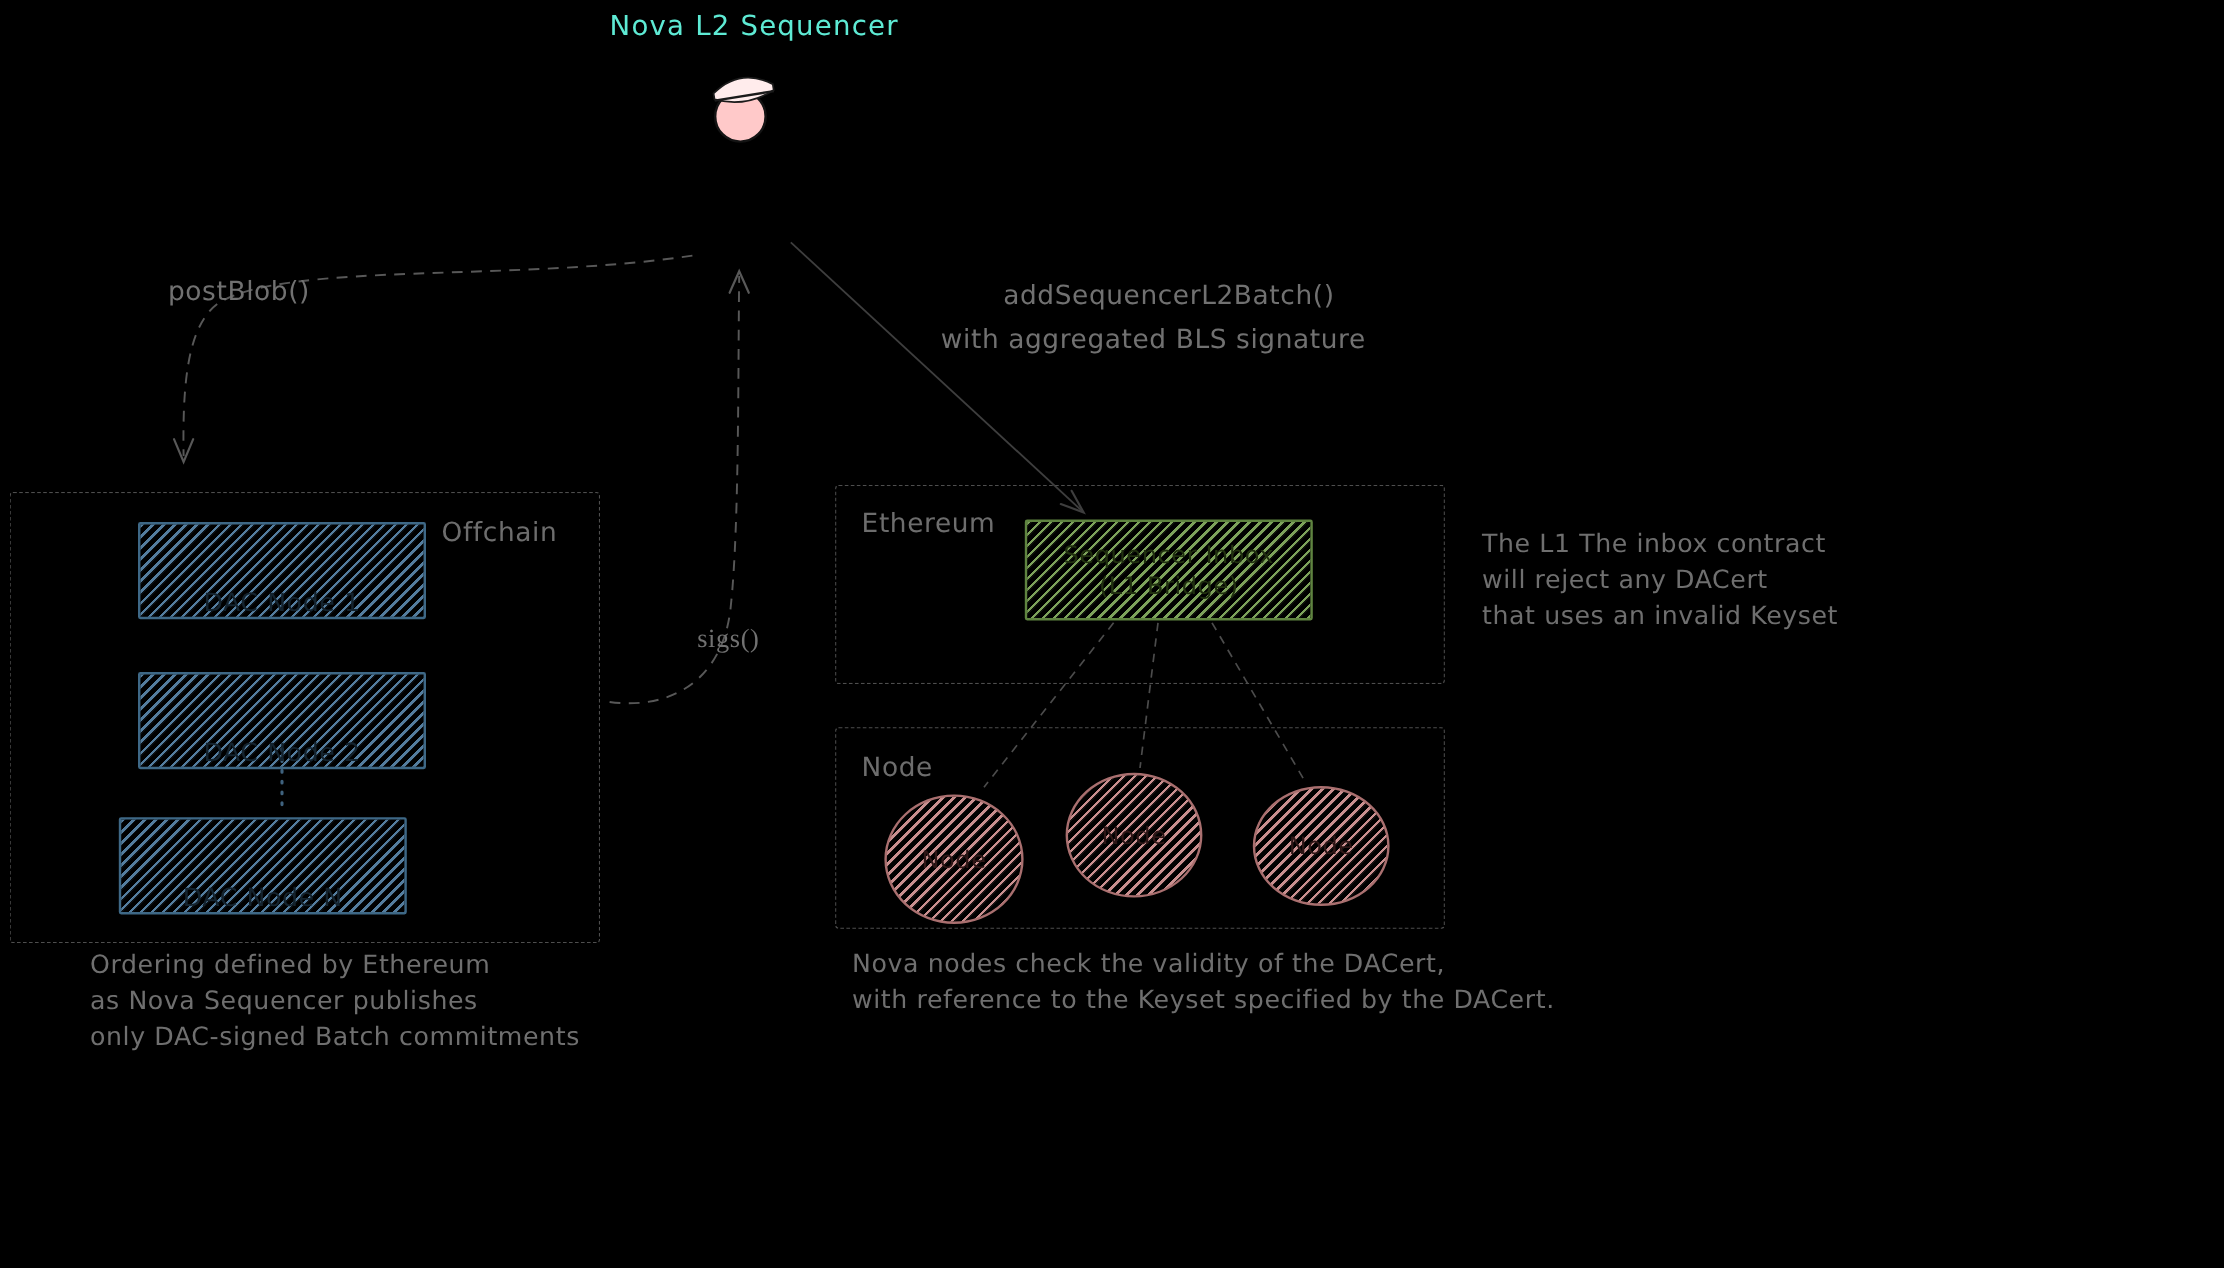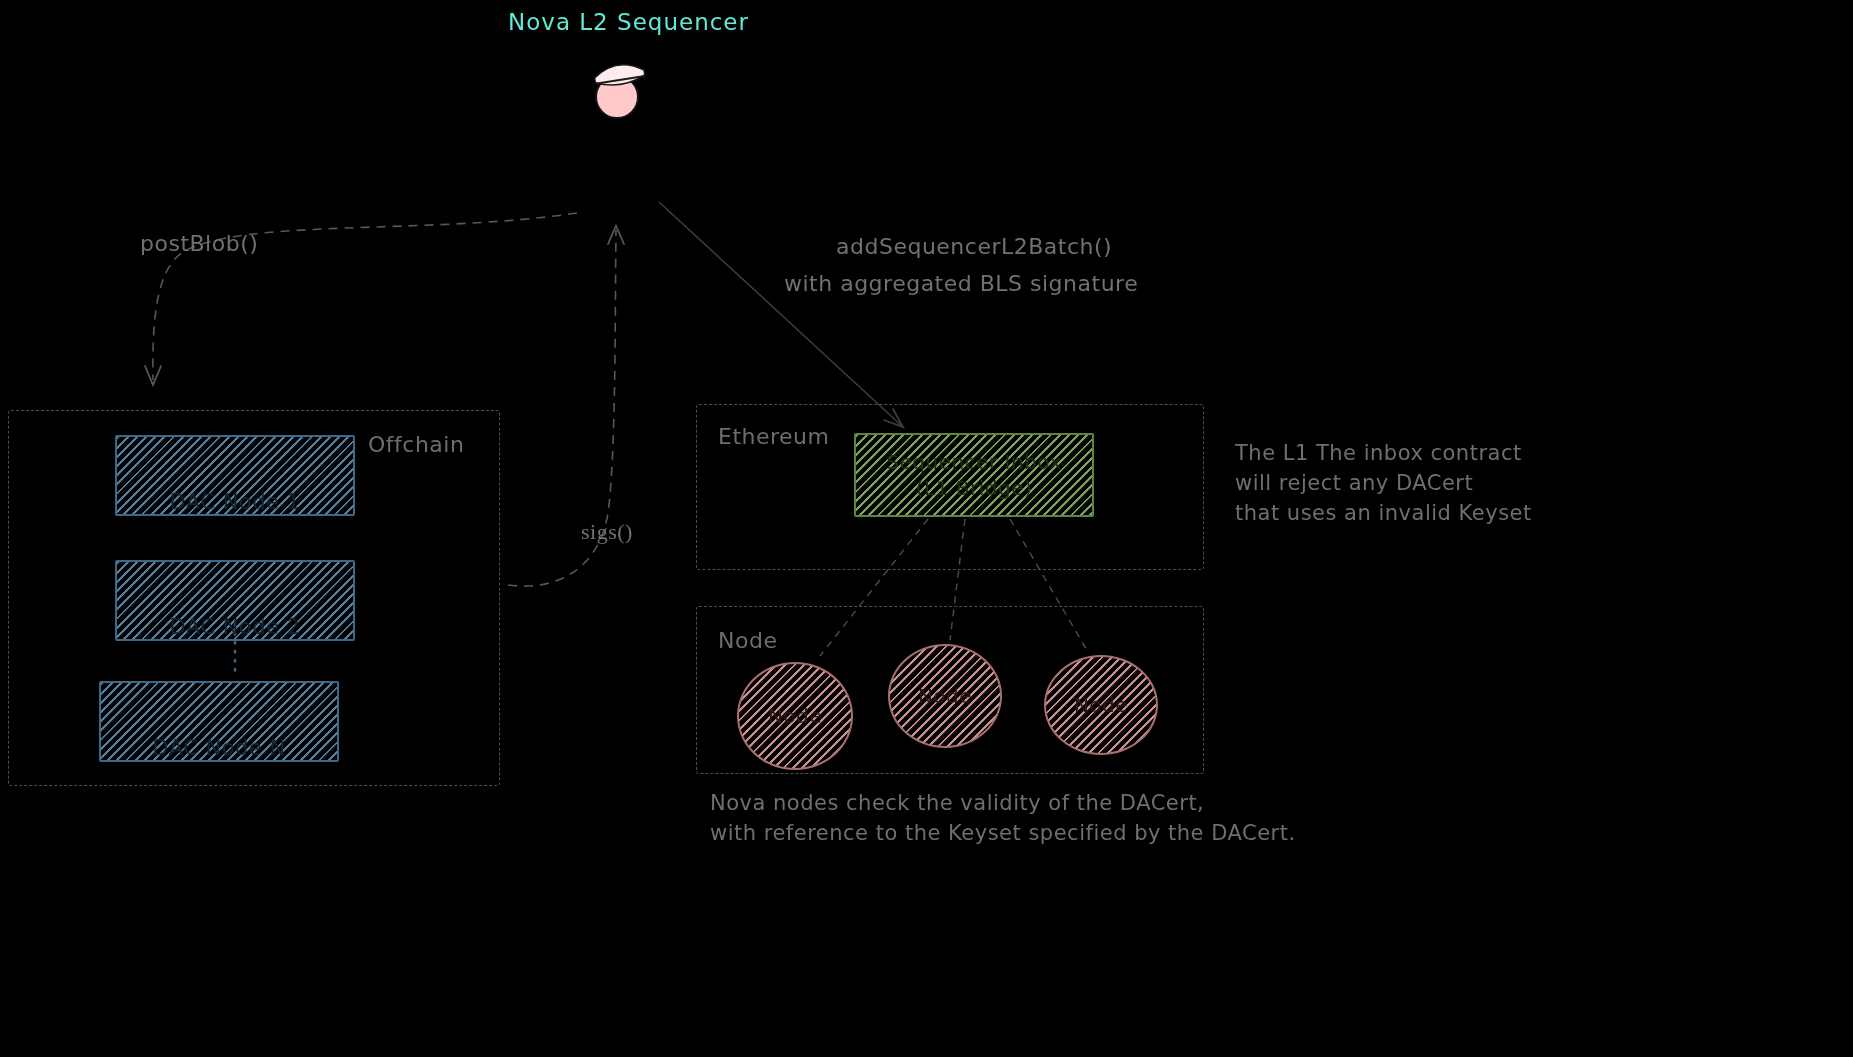--- a/index.html
+++ b/index.html
@@ -118,19 +118,24 @@
   <div class="nodeellipse" style="left:1044px; top:655px; width:114px; height:100px;">
     <span>Node</span>
   </div>
 
   <div class="note" style="left:1235px; top:438px;">
     <div>The L1 The inbox contract</div>
     <div>will reject any DACert</div>
     <div>that uses an invalid Keyset</div>
   </div>
 
+  <div class="note" style="left:75px; top:789px;">
+    <div>Ordering defined by Ethereum</div>
+    <div>as Nova Sequencer publishes</div>
+    <div>only DAC-signed Batch commitments</div>
+  </div>
 
   <div class="note" style="left:710px; top:788px;">
     <div>Nova nodes check the validity of the DACert,</div>
     <div>with reference to the Keyset specified by the DACert.</div>
   </div>
 
 </div>
 
 </body></html>

